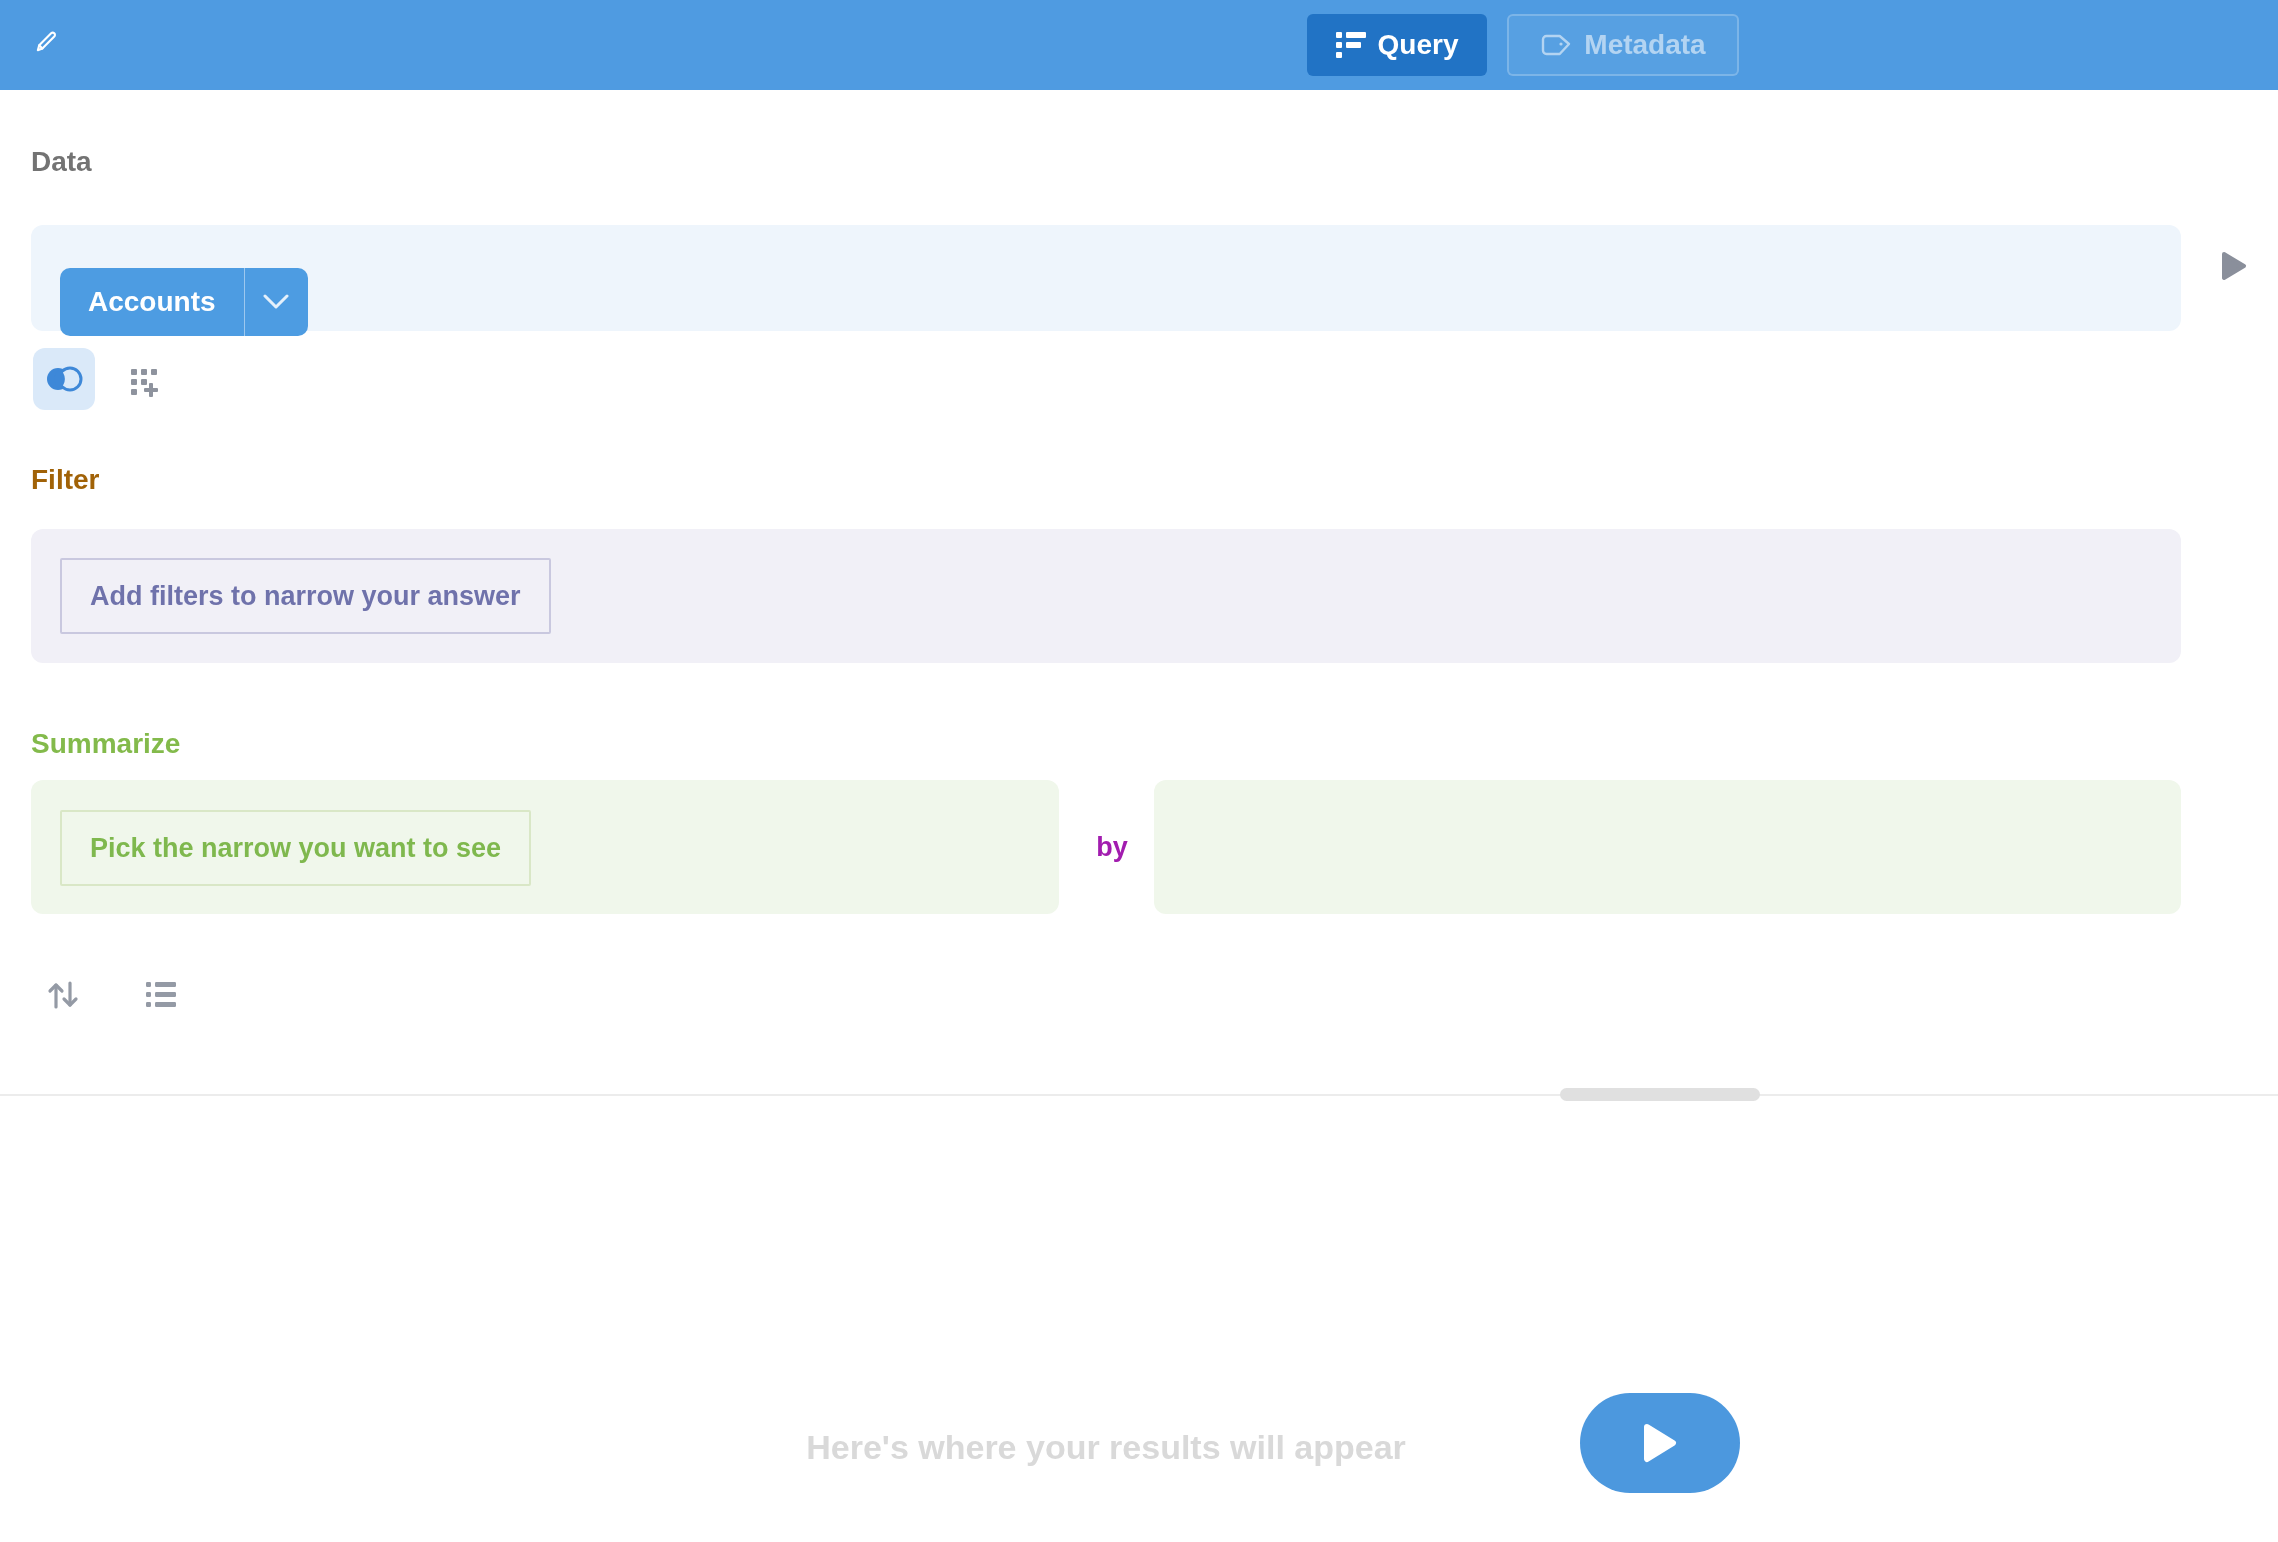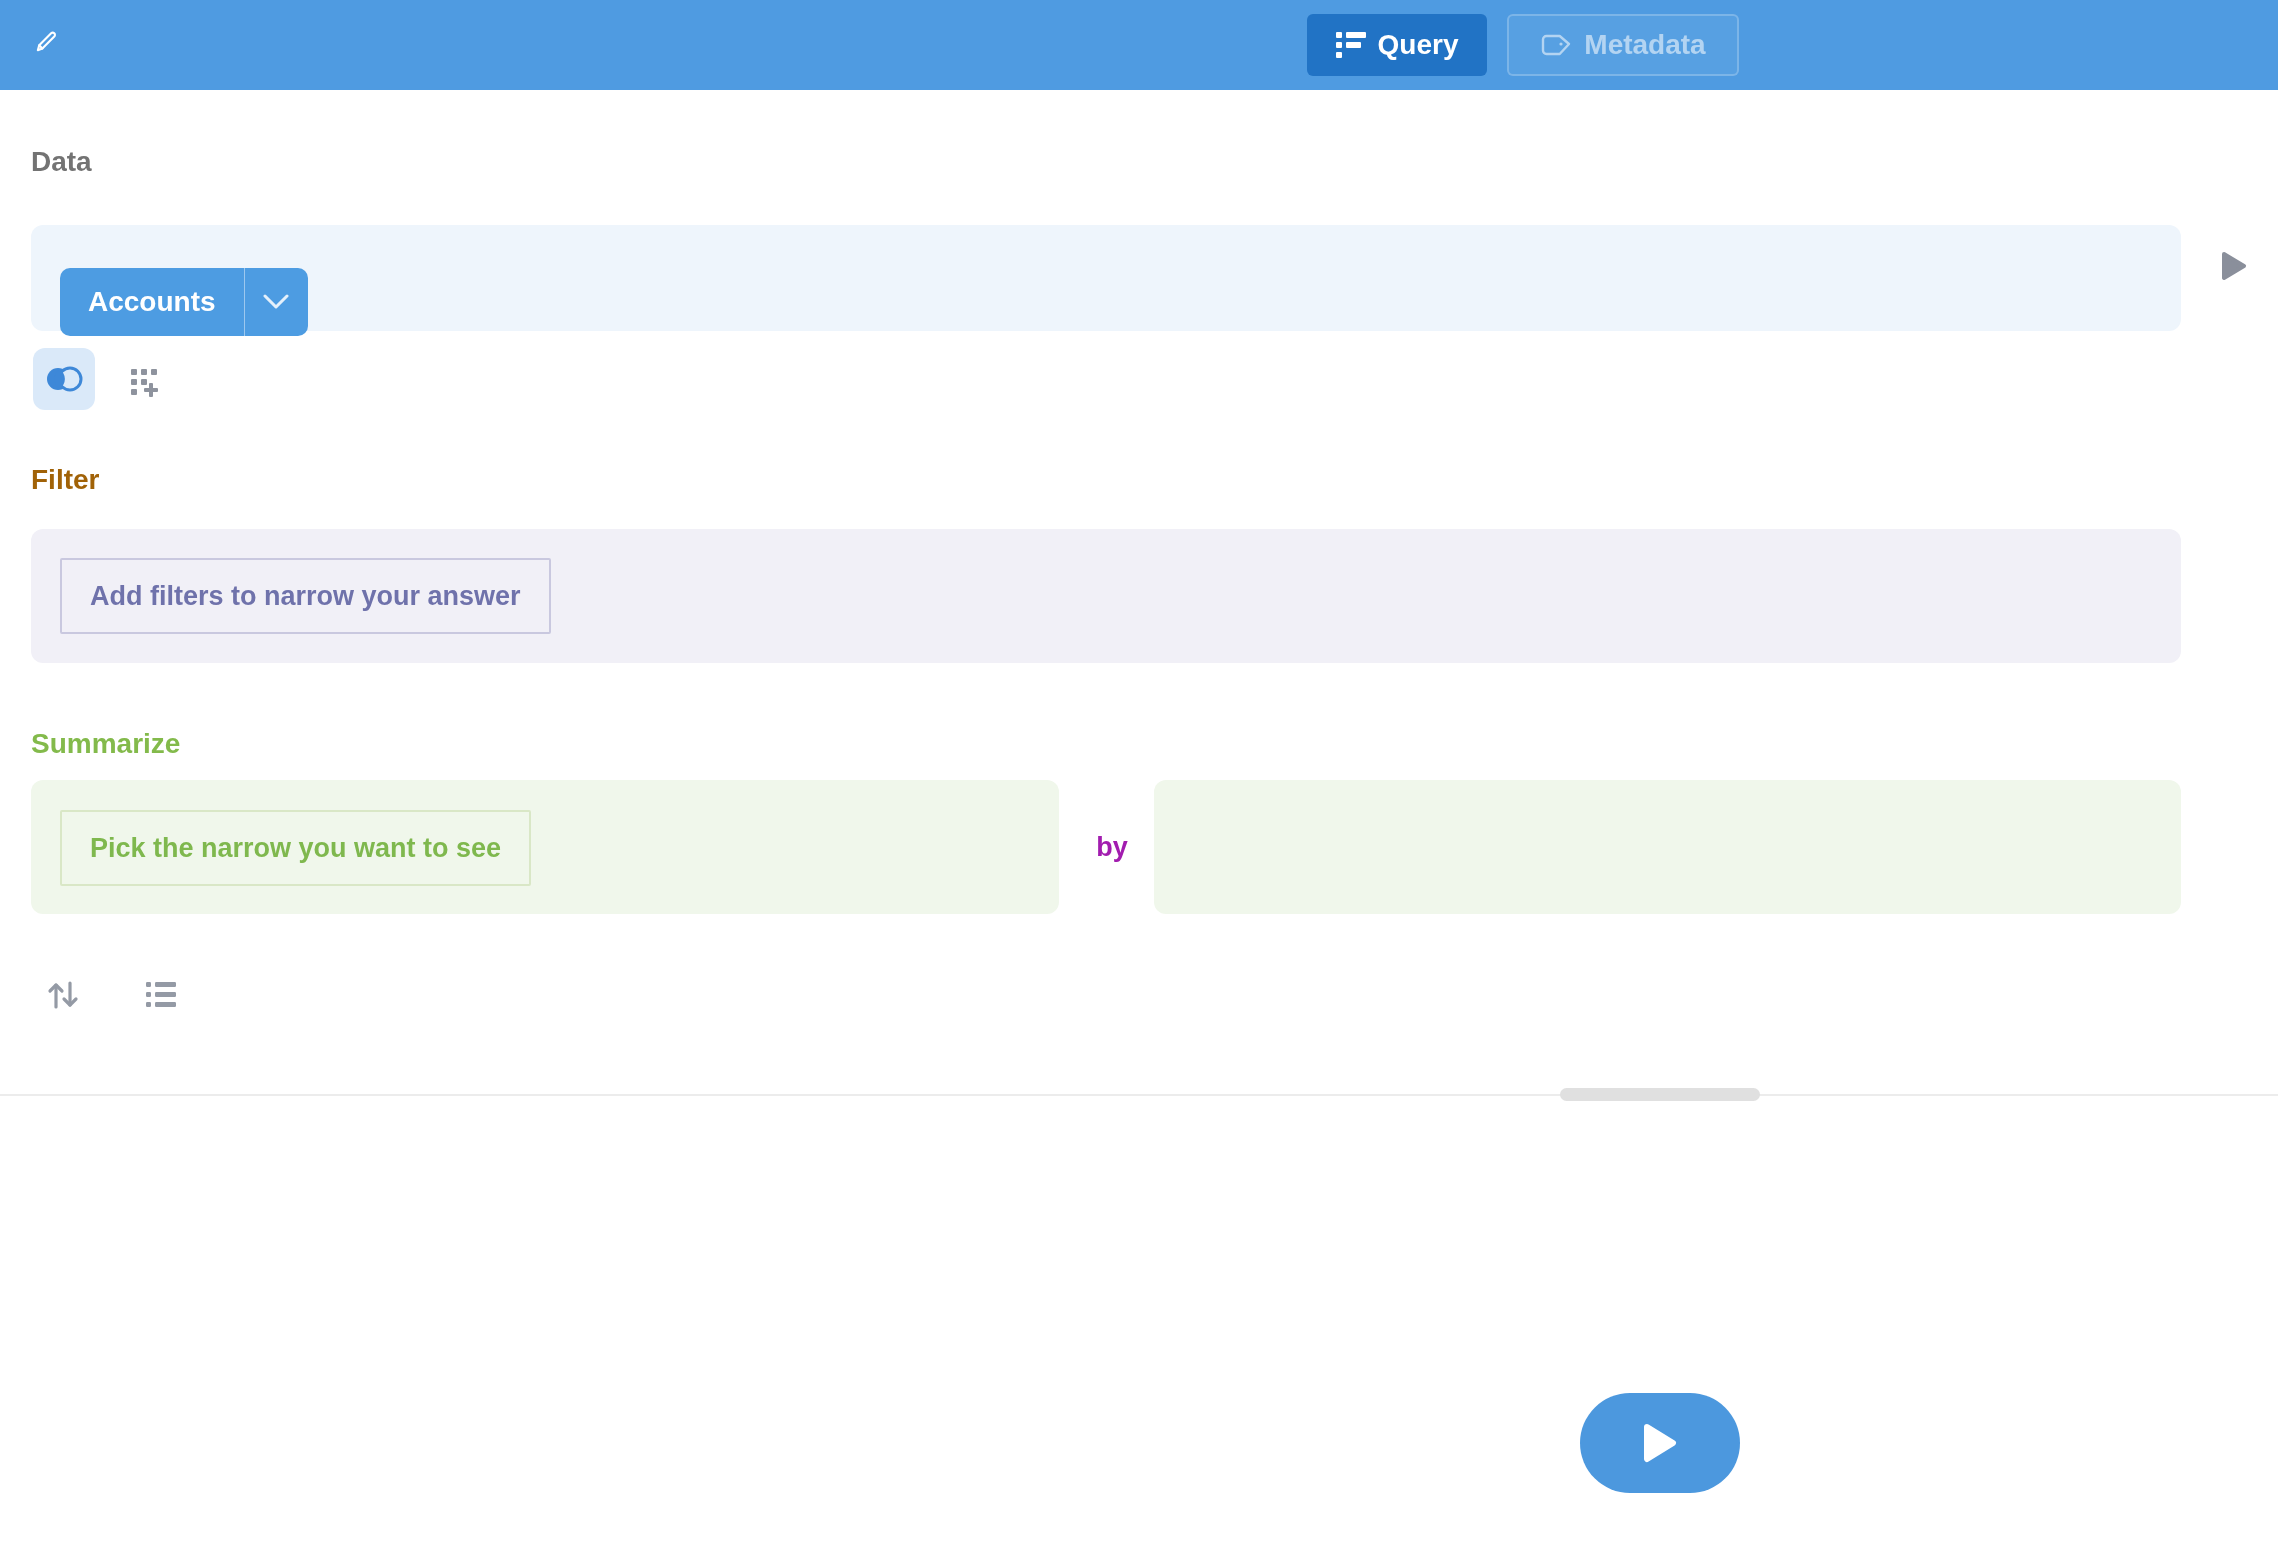--- a/index.html
+++ b/index.html
@@ -246,20 +246,21 @@
         <rect x="9" y="10" width="21" height="5" rx="1.2"></rect>
         <rect x="0" y="20" width="5" height="5" rx="1.2"></rect>
         <rect x="9" y="20" width="21" height="5" rx="1.2"></rect>
       </svg>
     </span>
   </div>
 
   <div class="divider"></div>
   <div class="drag-handle"></div>
 
+  <div class="results-placeholder">Here's where your results will appear</div>
 
   <div class="run-btn">
     <span style="display:flex;">
       <svg width="34" height="40" viewBox="0 0 34 40">
         <polygon points="4,4 30,20 4,36" fill="#ffffff" stroke="#ffffff" stroke-width="6" stroke-linejoin="round"></polygon>
       </svg>
     </span>
   </div>
 
 </div>

